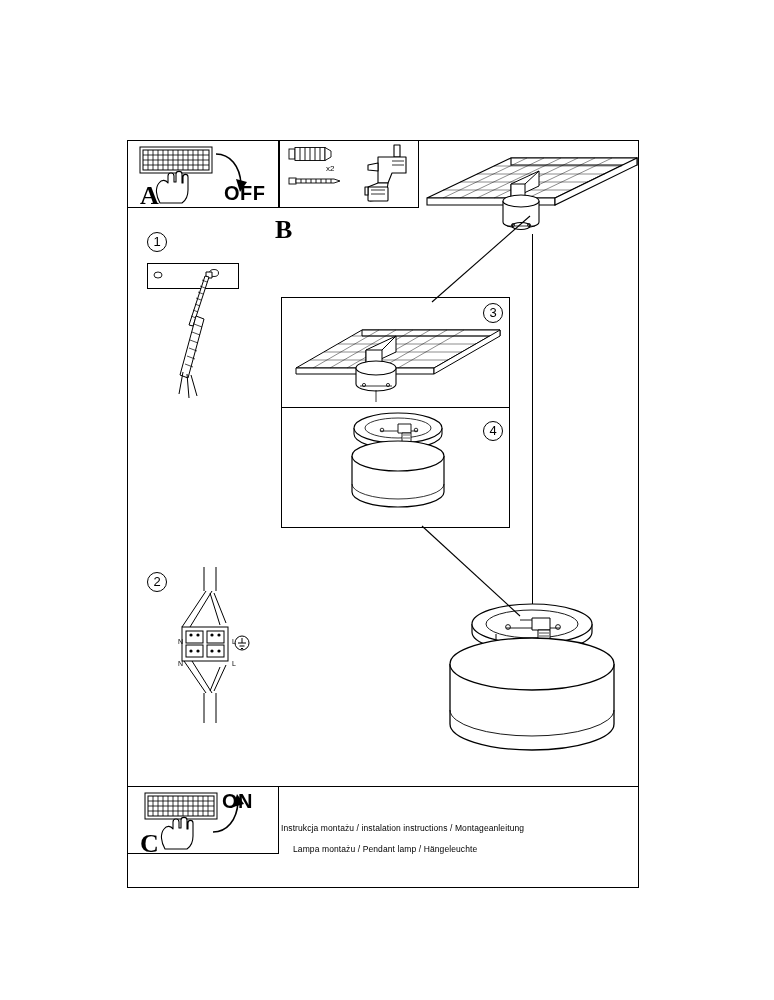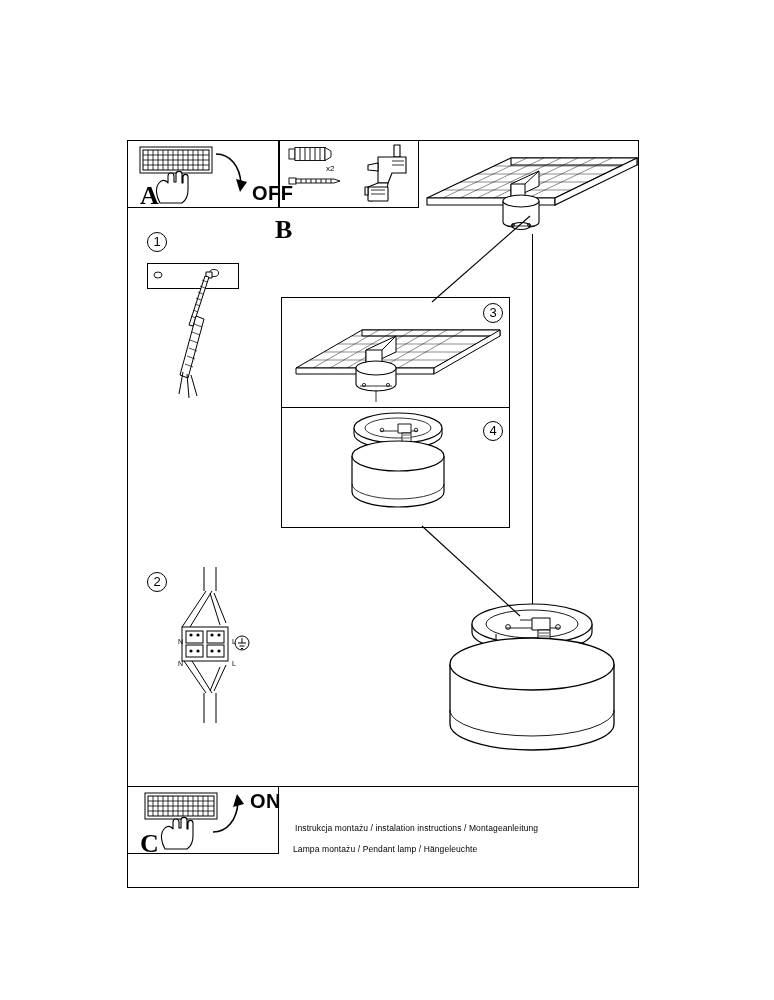--- a/index.html
+++ b/index.html
@@ -44,21 +44,20 @@
     font-size: 26px;
     font-weight: 700;
     font-family: "Liberation Serif", serif;
   }
   .onoff {
     position: absolute;
     font-size: 20px;
     font-weight: 700;
     font-family: "Liberation Sans", sans-serif;
     letter-spacing: 0.5px;
-    margin-left: 28px;
   }
   .footer-txt {
     position: absolute;
     font-size: 8.5px;
     letter-spacing: 0.1px;
   }
   .svgwrap { position: absolute; }
   svg { display: block; overflow: visible; }
 </style>
 </head>
@@ -311,21 +310,21 @@
       <g fill="none" stroke="#000" stroke-width="1.6">
         <path d="M4 34 C 18 34, 28 22, 29 4"></path>
       </g>
       <polygon points="24,9 35,6 28,-4" fill="#000"></polygon>
     </svg>
   </div>
   <div class="bigletter" style="left:140px; top:829px;">C</div>
   <div class="onoff" style="left:222px; top:790px;text-align:center;">ON</div>
 
   <div class="line" style="left:279px; top:786px; width:360px; height:1.2px;"></div>
-  <div class="footer-txt" style="left:295px; top:823px;">Instrukcja montażu / instalation instructions / Montageanleitung</div>
+  <div class="footer-txt" style="left:281px; top:823px;">Instrukcja montażu / instalation instructions / Montageanleitung</div>
   <div class="footer-txt" style="left:293px; top:844px;">Lampa montażu / Pendant lamp / Hängeleuchte</div>
 
   <div class="svgwrap" style="left:415px; top:148px;">
     <svg width="230" height="110" viewBox="0 0 230 110">
 
       <g fill="#fff" stroke="#000" stroke-width="1.1">
         <path d="M12 50 L96 10 L222 10 L140 50 Z"></path>
         <path d="M96 10 L222 10 L222 17 L96 17 Z" fill="#fff"></path>
         <path d="M12 50 L140 50 L140 57 L12 57 Z" fill="#fff"></path>
         <path d="M140 50 L222 10 L222 17 L140 57 Z" fill="#fff"></path>

